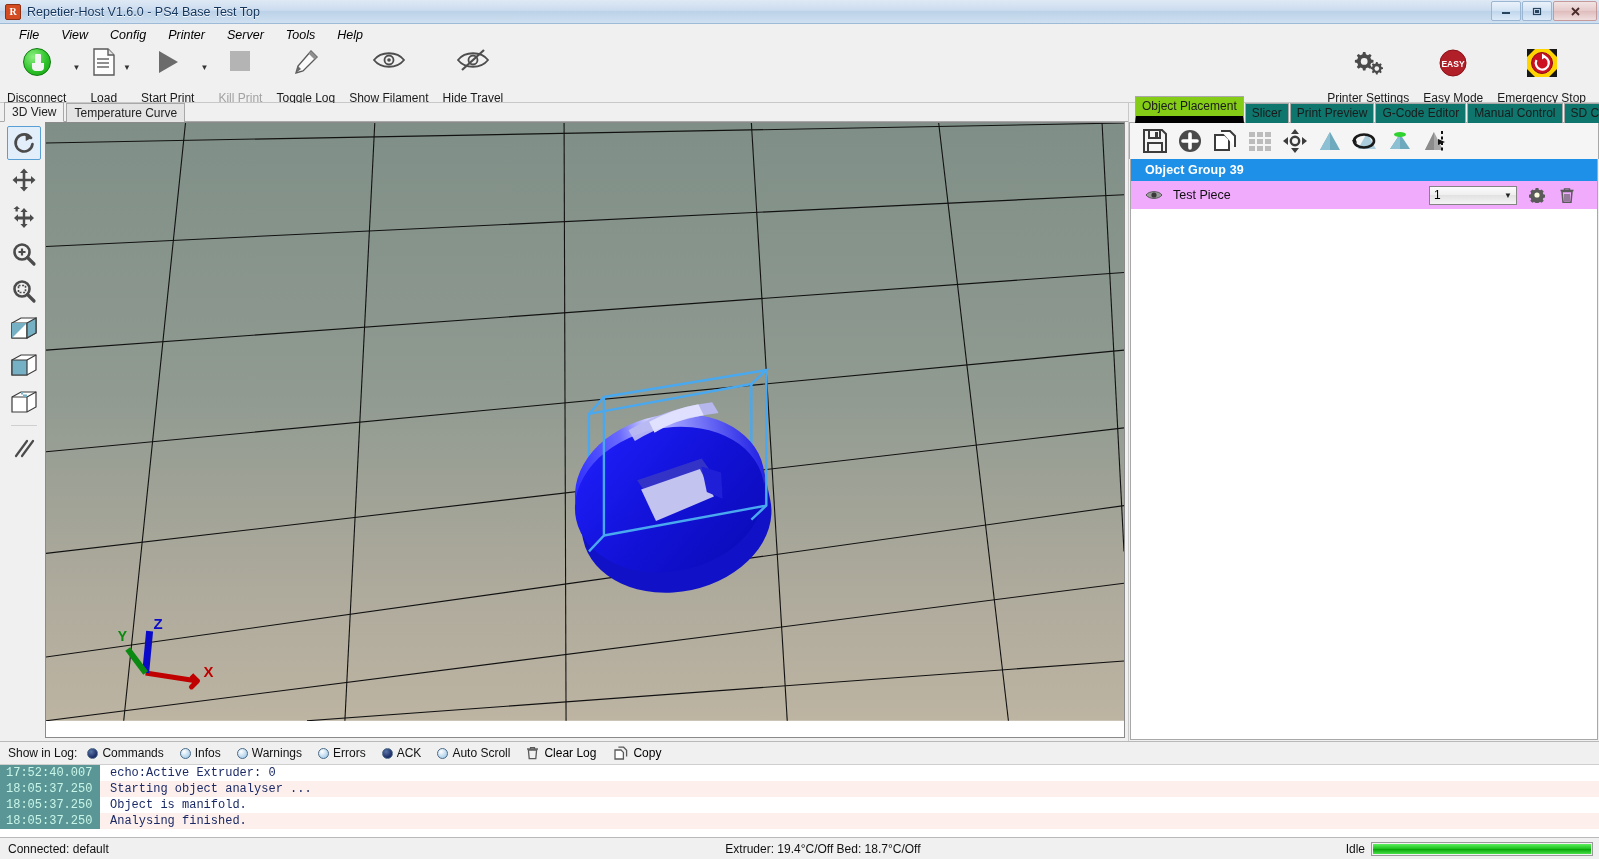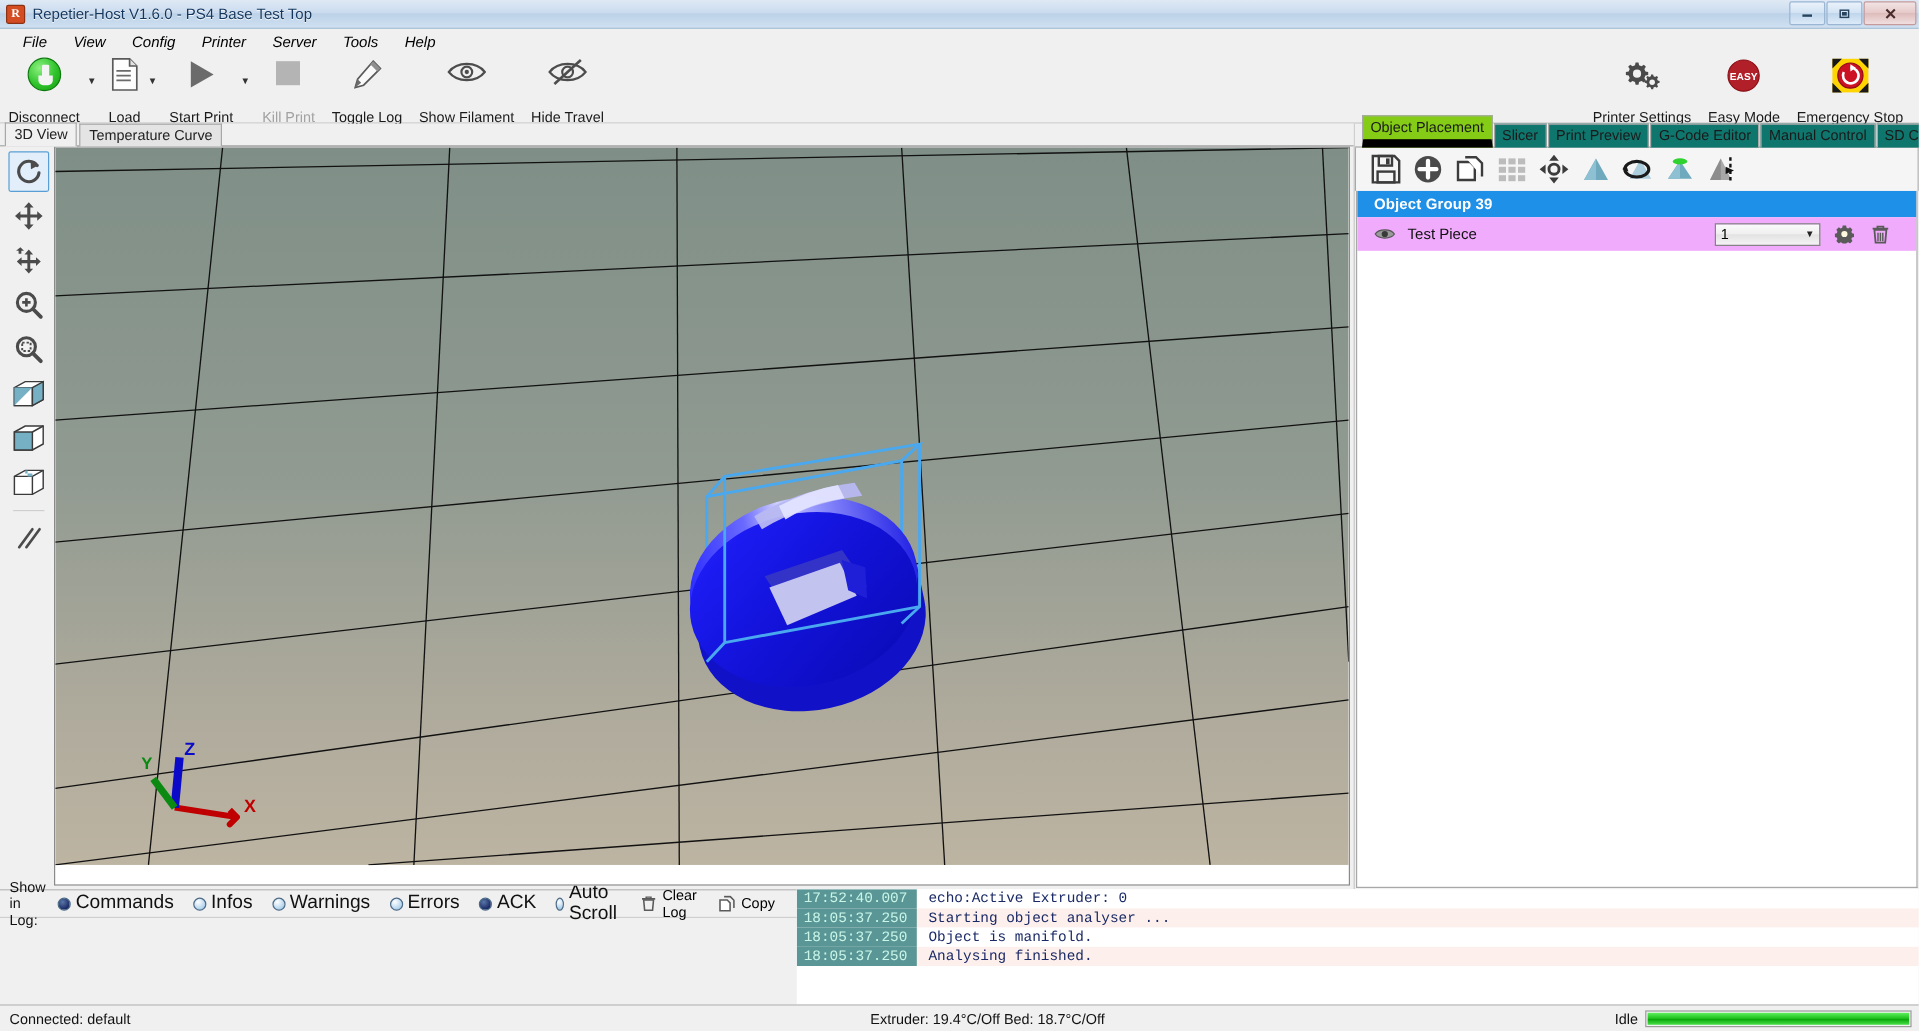--- a/index.html
+++ b/index.html
@@ -179,31 +179,31 @@
     background: linear-gradient(to bottom, #fbfbfb 0%, #efefef 48%, #e2e2e2 50%, #f4f4f4 100%);
     display: flex; align-items: center; padding-left: 4px; position: relative; color: #000;
   }
   .qty-select .arrow {
     position: absolute; right: 4px; top: 50%; transform: translateY(-50%);
     font-size: 8px; color: #222;
   }
   .row-icon { width: 20px; display: flex; align-items: center; justify-content: center; cursor: default; }
 
   
-  .log-area { flex: 0 0 96px; display: flex; flex-direction: row; background: #f0f0f0; }
+  .log-area { flex: 0 0 96px; display: flex; flex-direction: column; background: #f0f0f0; }
   .log-toolbar {
     height: 24px; flex: 0 0 24px; display: flex; align-items: center; gap: 0px;
     border-top: 1px solid #b9b9b9; border-bottom: 1px solid #cfcfcf; padding-left: 8px;
   }
   .log-lbl { font-size: 12px; color: #111; margin-right: 10px; }
   .log-chk { display: flex; align-items: center; gap: 4px; margin-right: 16px; cursor: default; }
   .radio { width: 11px; height: 11px; border-radius: 50%; border: 1px solid #4b6a86; }
   .radio.on { background: radial-gradient(circle at 35% 30%, #5a76a8 0%, #1b2a66 70%); }
   .radio.off { background: radial-gradient(circle at 35% 30%, #ffffff 0%, #bcd9ef 60%, #8fc3e6 100%); }
-  .log-chk span { font-size: 16px; color: #111; }
+  .log-chk span { font-size: 12px; color: #111; }
   .log-act { display: flex; align-items: center; gap: 5px; margin-right: 18px; cursor: default; }
 
   .log-body { flex: 1 1 auto; overflow: hidden; background: #fff; }
   .log-line { display: flex; height: 16px; align-items: center; font-family: "Liberation Mono", monospace; font-size: 12px; }
   .log-line:nth-child(odd) { background: #ffffff; }
   .log-line:nth-child(even) { background: #fdf0ec; }
   .log-time {
     width: 100px; flex: 0 0 100px; background: #5a9695; color: #c8f5e8;
     padding-left: 6px; line-height: 16px; height: 16px;
   }

